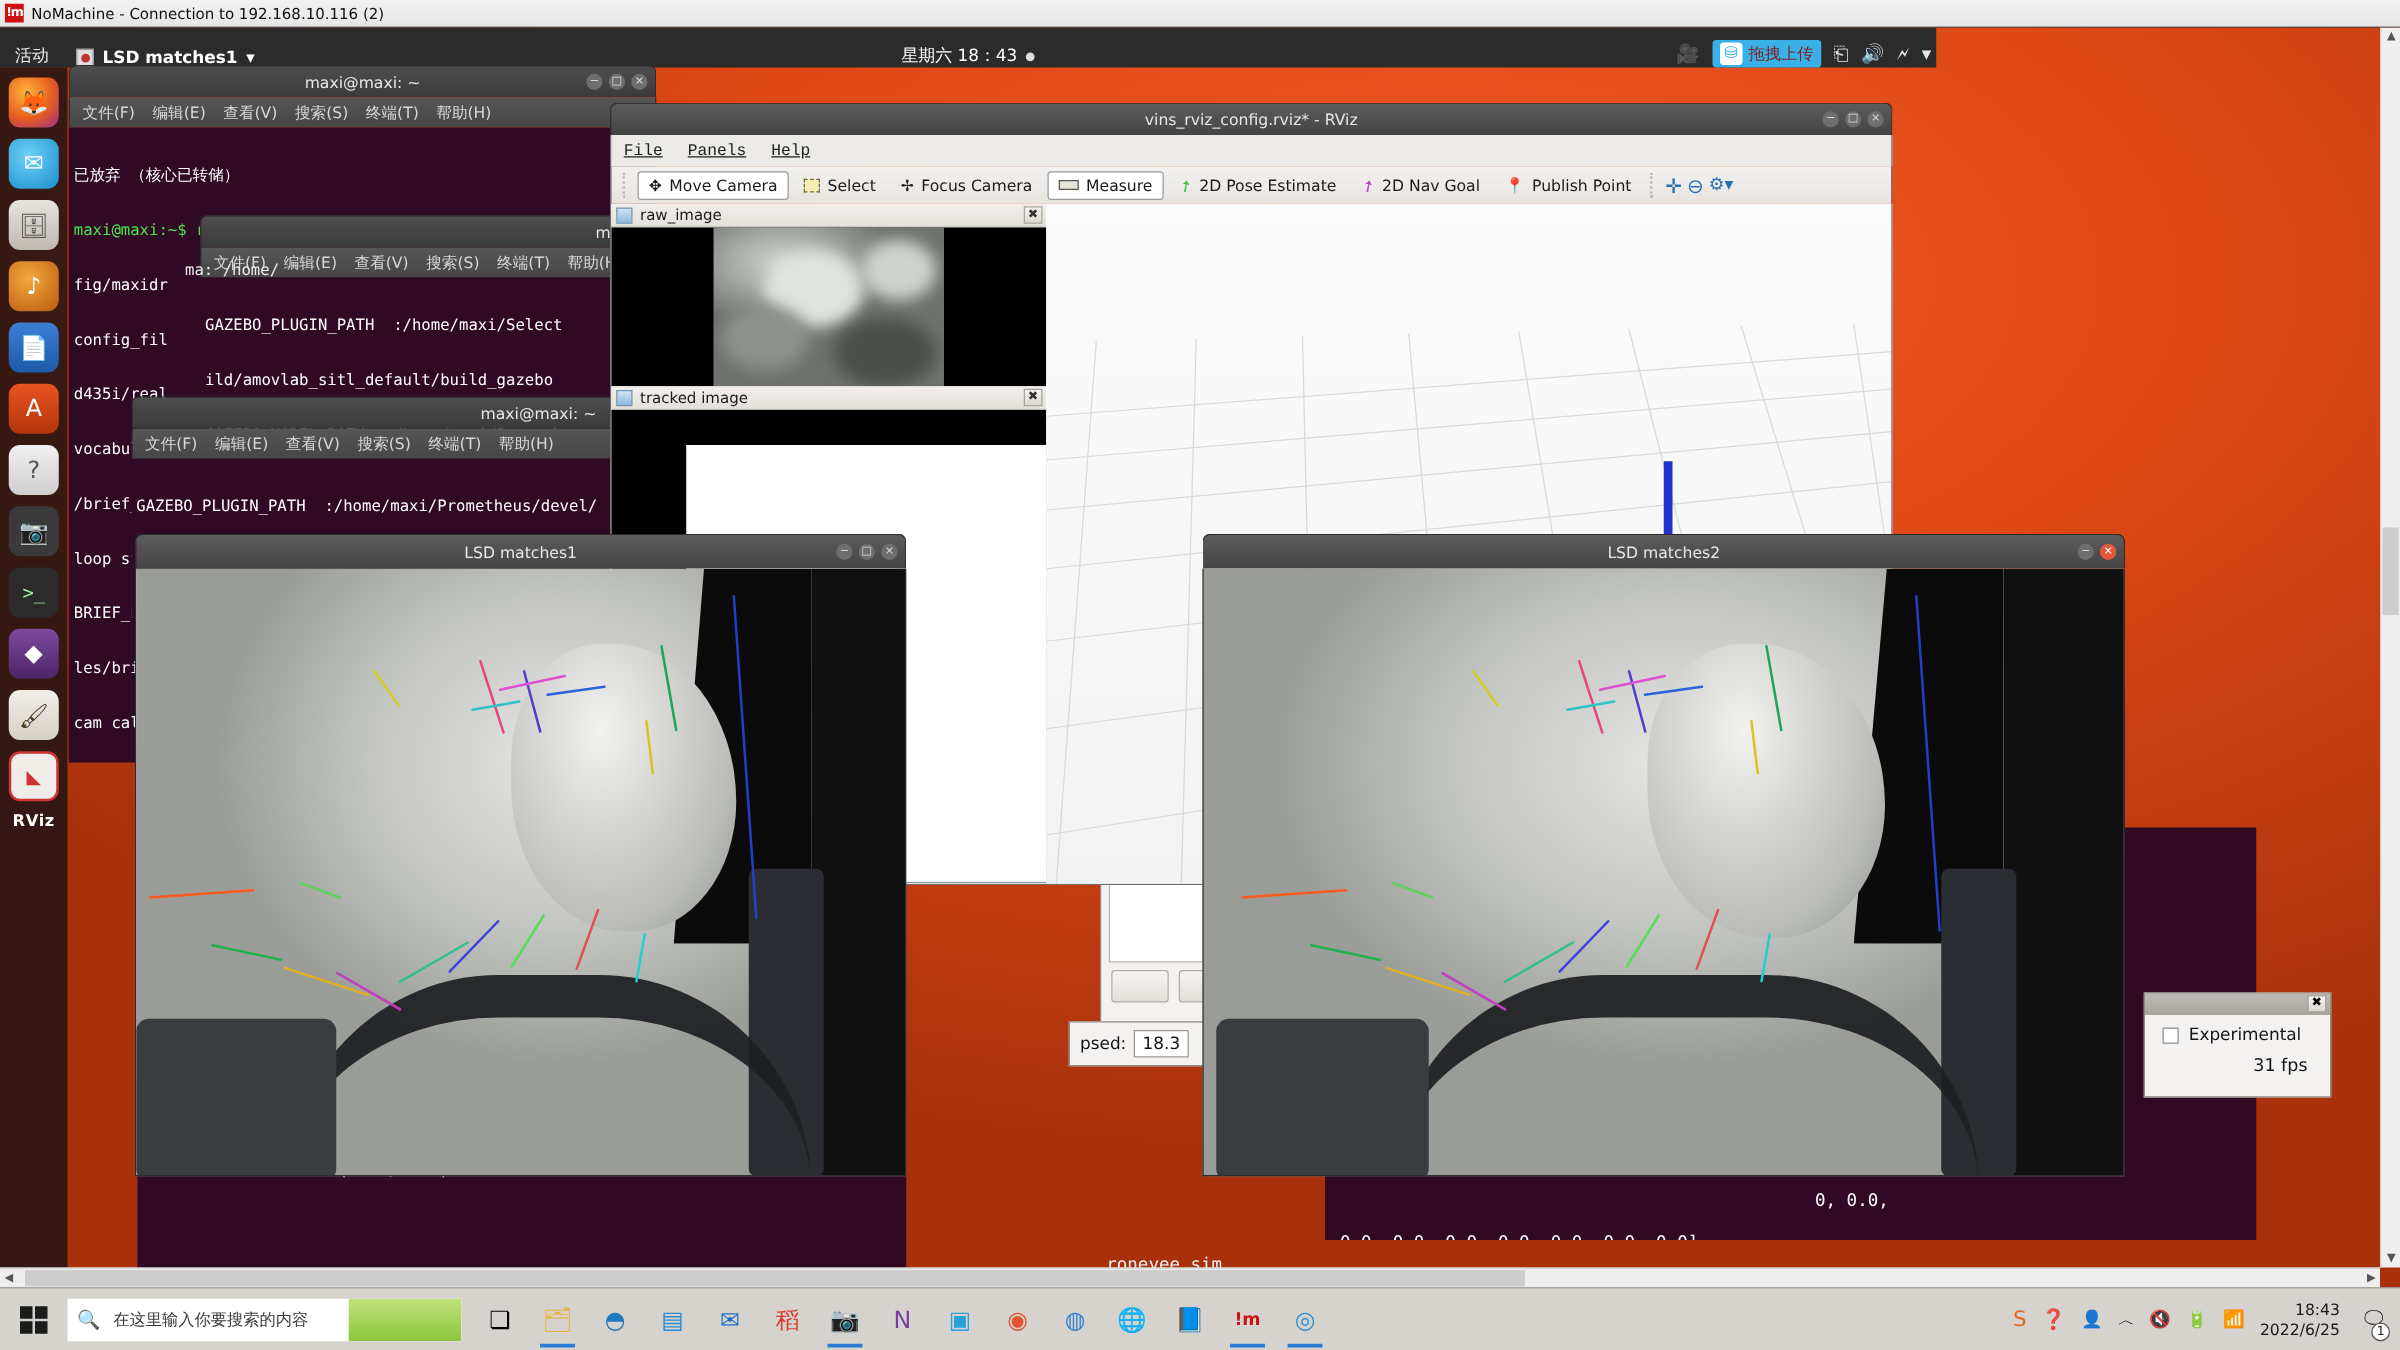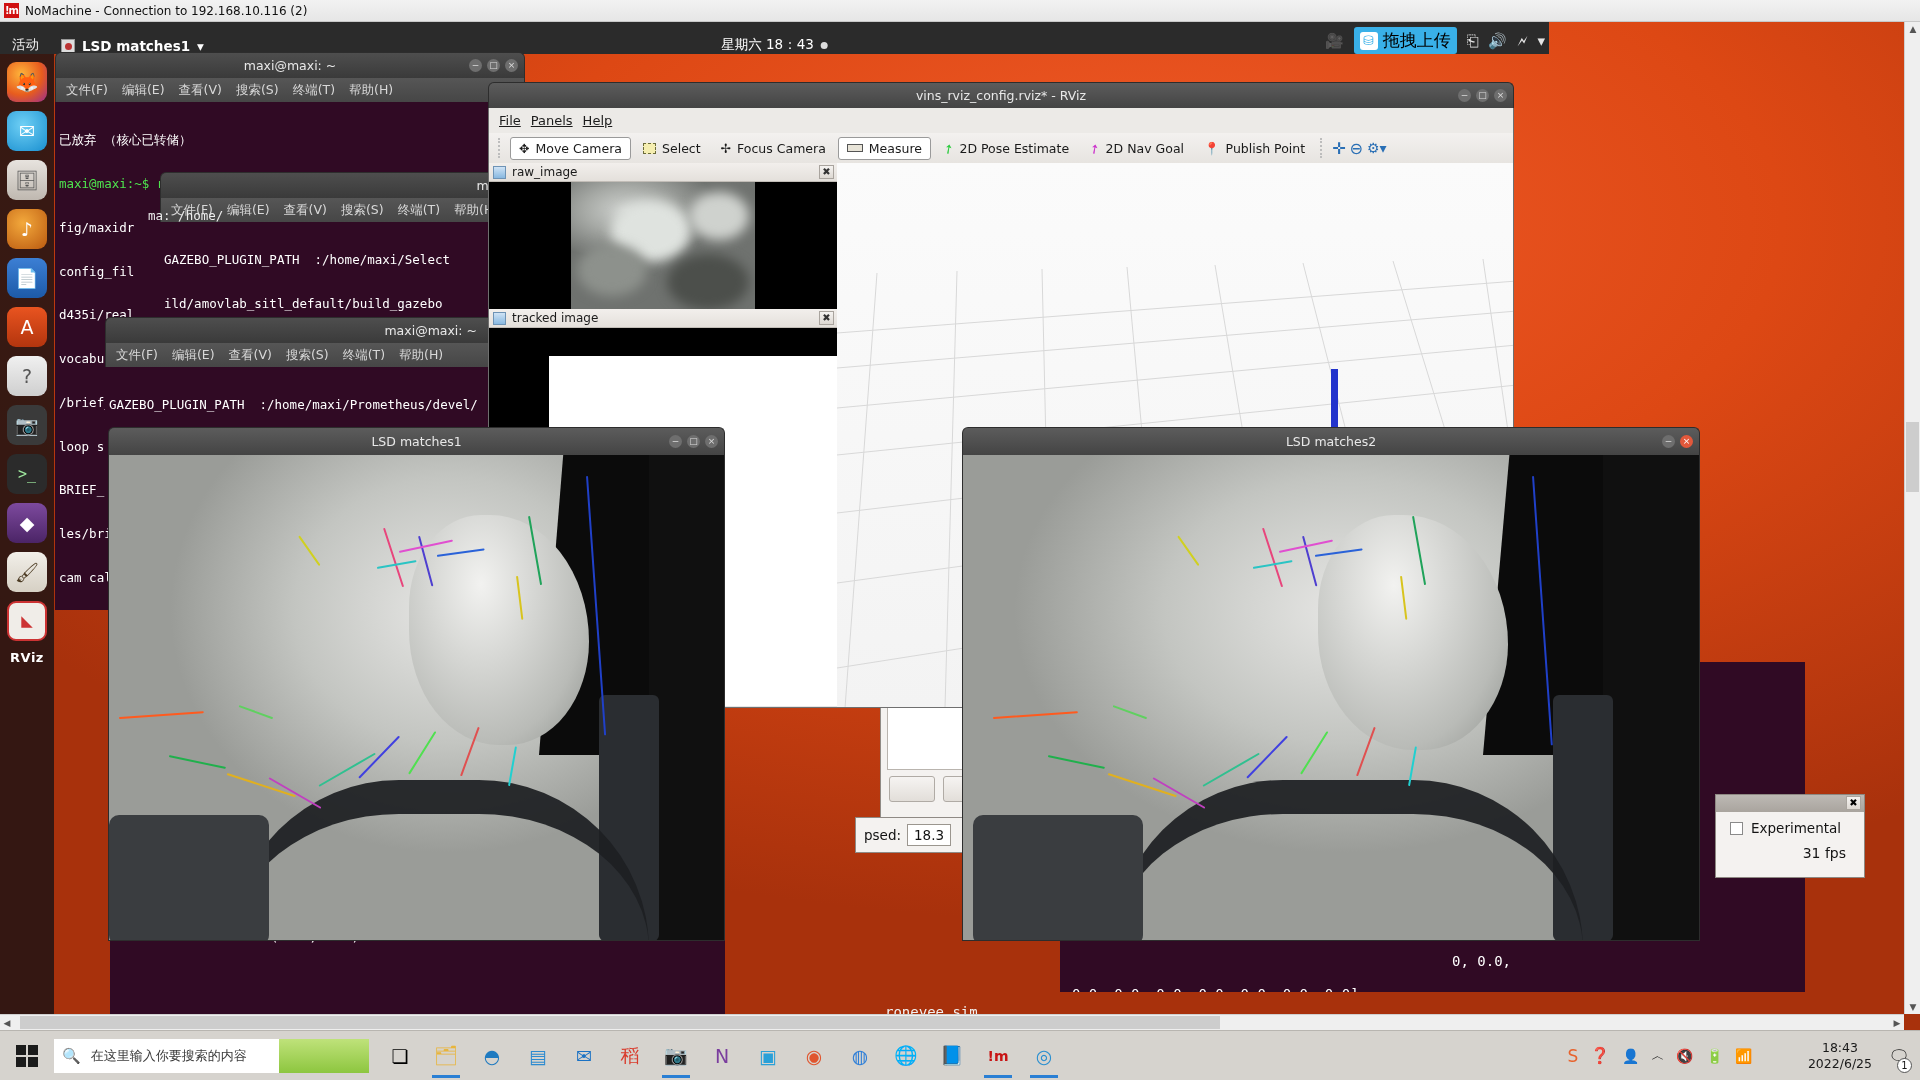--- a/index.html
+++ b/index.html
@@ -44,21 +44,21 @@
   }
   .gp-activities { padding: 0 12px; color: #eee; }
   .gp-appmenu { display: flex; align-items: center; gap: 7px; padding: 0 10px; font-weight: bold; color: #fff; }
   .gp-appicon { width: 14px; height: 14px; background: #ddd; border: 1px solid #999; position: relative; }
   .gp-appicon::after { content:''; position:absolute; left:3px; top:3px; width:7px; height:7px; border-radius:50%; background:#b33; }
   .gp-clock { position: absolute; left: 50%; transform: translateX(-50%); color: #fff; font-size: 13.5px; display:flex; align-items:center; gap:7px;}
   .gp-dot { width: 7px; height: 7px; border-radius: 50%; background: #ddd; display: inline-block; }
   .gp-right { position: absolute; right: 4px; display: flex; align-items: center; gap: 10px; }
   .gp-badge { display:flex; align-items:center; gap:5px; background:#39b0e8; border-radius:3px; padding:2px 6px; }
   .gp-badge-ico { width:18px;height:18px;border-radius:3px;background:#fff;color:#39b0e8;font-size:13px;line-height:18px;text-align:center;}
-  .gp-badge-txt { color:#000000; font-size:17px; }
+  .gp-badge-txt { color:#7f1d1d; font-size:13px; }
   .icn { font-size: 15px; color: #e6e6e6; }
 
   
   .dock {
     position: absolute; left: 0; top: 32px; width: 54px; bottom: 0;
     background: rgba(22,18,20,0.80);
     display: flex; flex-direction: column; align-items: center; gap: 9px; padding-top: 8px;
   }
   .dock-item {
     width: 40px; height: 40px; border-radius: 9px;
@@ -105,21 +105,21 @@
     font-size: 12.5px; color: #2b2b2b;
   }
   .term-menu.dk { background: linear-gradient(#565656,#464646); color:#d8d8d8; }
   .grn { color: #4ee44e; }
 
   
   #rviz { left: 488px; top: 60px; width: 1026px; height: 630px; }
   .rviz-tb { width: 100%; }
   .rviz-menu {
     height: 25px; background: #eceae7; border-left:1px solid #6f6f6f; border-right:1px solid #6f6f6f;
-    display:flex; align-items:center; gap:10px; padding: 0 10px; font-size: 13px; color:#1c1c1c;
+    display:flex; align-items:center; gap:20px; padding: 0 10px; font-size: 13px; color:#1c1c1c;font-family:Liberation Mono, monospace;
   }
   .rviz-menu u { text-decoration: underline; }
   .rviz-toolbar {
     height: 30px; background: linear-gradient(#f3f1ef,#e7e4e0);
     border-left:1px solid #6f6f6f; border-right:1px solid #6f6f6f;
     display:flex; align-items:center; gap: 4px; padding: 0 6px; font-size: 12.5px; color:#1a1a1a;
   }
   .tb-btn { display:flex; align-items:center; gap:6px; padding: 3px 8px; border-radius:3px; }
   .tb-btn.sel { background:#fff; border:1px solid #9a9a9a; }
   .tb-sep { width:5px; height:20px; border-left: 2px dotted #bdbdbd; margin: 0 3px;}
@@ -196,21 +196,21 @@
   .tb-search {
     width: 315px; height: 34px; background:#fff; display:flex; align-items:center; gap:10px;
     padding: 0 8px; font-size:13px; color:#3a3a3a; position:relative; overflow:hidden;
   }
   .tb-searchimg { position:absolute; right:0; top:0; width:90px; height:34px;
     background: linear-gradient(#bfe27a,#8dc63f); }
   .tb-icons { display:flex; align-items:center; gap:4px; margin-left: 10px; }
   .tb-ic { width:42px; height:46px; display:flex; align-items:center; justify-content:center; font-size:19px; position:relative;}
   .tb-ic.active::after { content:''; position:absolute; bottom:1px; left:7px; right:7px; height:3px; background:#2a7fd4;}
   .tray { position:absolute; right:0; display:flex; align-items:center; gap:12px; height:50px; padding-right: 6px; font-size:13px; color:#1a1a1a;}
-  .tray-clock { text-align:center; line-height:16px; font-size:12.5px;margin-left:43px; }
+  .tray-clock { text-align:right; line-height:16px; font-size:12.5px; }
   .tray-notif { width:30px;height:50px;display:flex;align-items:center;justify-content:center; position:relative;}
   .badge-1 { position:absolute; right:2px; bottom:8px; width:15px;height:15px;border-radius:50%;
              background:#fff; border:1px solid #555; font-size:10px; line-height:14px; text-align:center;}
 </style>
 </head>
 <body>
 
 <div id="root">
 
   <div class="nx-titlebar">

